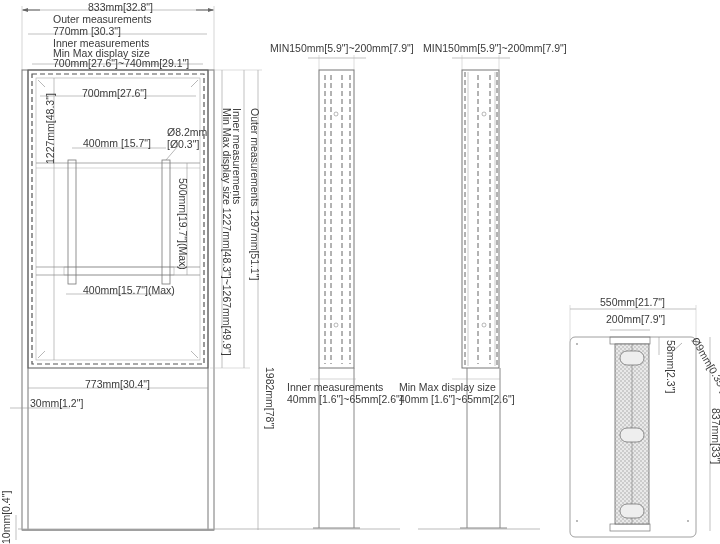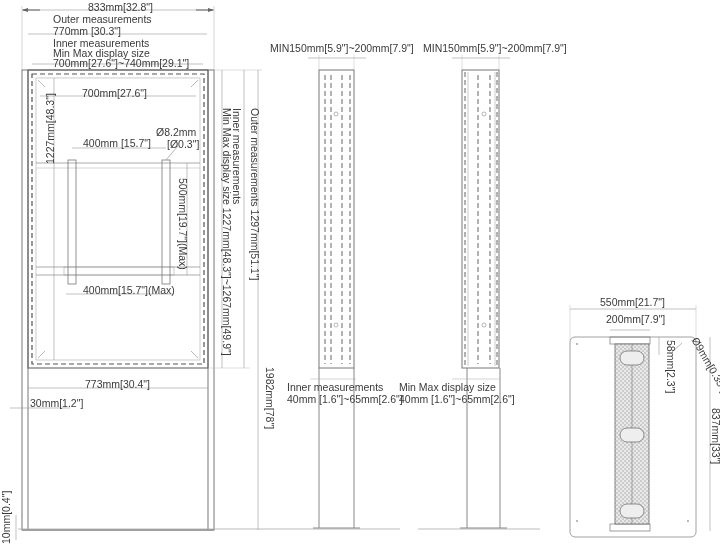--- a/index.html
+++ b/index.html
@@ -157,21 +157,21 @@
 
 <div class="lbl" style="left:88px;top:1px;">833mm[32.8"]</div>
 <div class="lbl" style="left:53px;top:13px;">Outer measurements</div>
 <div class="lbl" style="left:53px;top:25px;">770mm [30.3"]</div>
 <div class="lbl" style="left:53px;top:37px;">Inner measurements</div>
 <div class="lbl" style="left:53px;top:47px;">Min Max display size</div>
 <div class="lbl" style="left:53px;top:57px;">700mm[27.6"]~740mm[29.1"]</div>
 <div class="lbl" style="left:82px;top:87px;">700mm[27.6"]</div>
 <div class="vlbl rotm90" style="left:44px;top:164px;">1227mm[48.3"]</div>
 <div class="lbl" style="left:83px;top:137px;">400mm [15.7"]</div>
-<div class="lbl" style="left:156px;top:126px;">Ø8.2mm</div>
+<div class="lbl" style="left:167px;top:126px;">Ø8.2mm</div>
 <div class="lbl" style="left:167px;top:138px;">[Ø0.3"]</div>
 <div class="vlbl rot90" style="left:189px;top:178px;">500mm[19.7"](Max)</div>
 <div class="lbl" style="left:83px;top:284px;">400mm[15.7"](Max)</div>
 <div class="vlbl rot90" style="left:261px;top:108px;">Outer measurements 1297mm[51.1"]</div>
 <div class="vlbl rot90" style="left:243px;top:108px;">Inner measurements</div>
 <div class="vlbl rot90" style="left:233px;top:108px;">Min Max display size 1227mm[48.3"]~1267mm[49.9"]</div>
 <div class="lbl" style="left:85px;top:378px;">773mm[30.4"]</div>
 <div class="lbl" style="left:30px;top:397px;">30mm[1.2"]</div>
 <div class="vlbl rot90" style="left:276px;top:367px;">1982mm[78"]</div>
 <div class="vlbl rotm90" style="left:0px;top:544px;">10mm[0.4"]</div>

